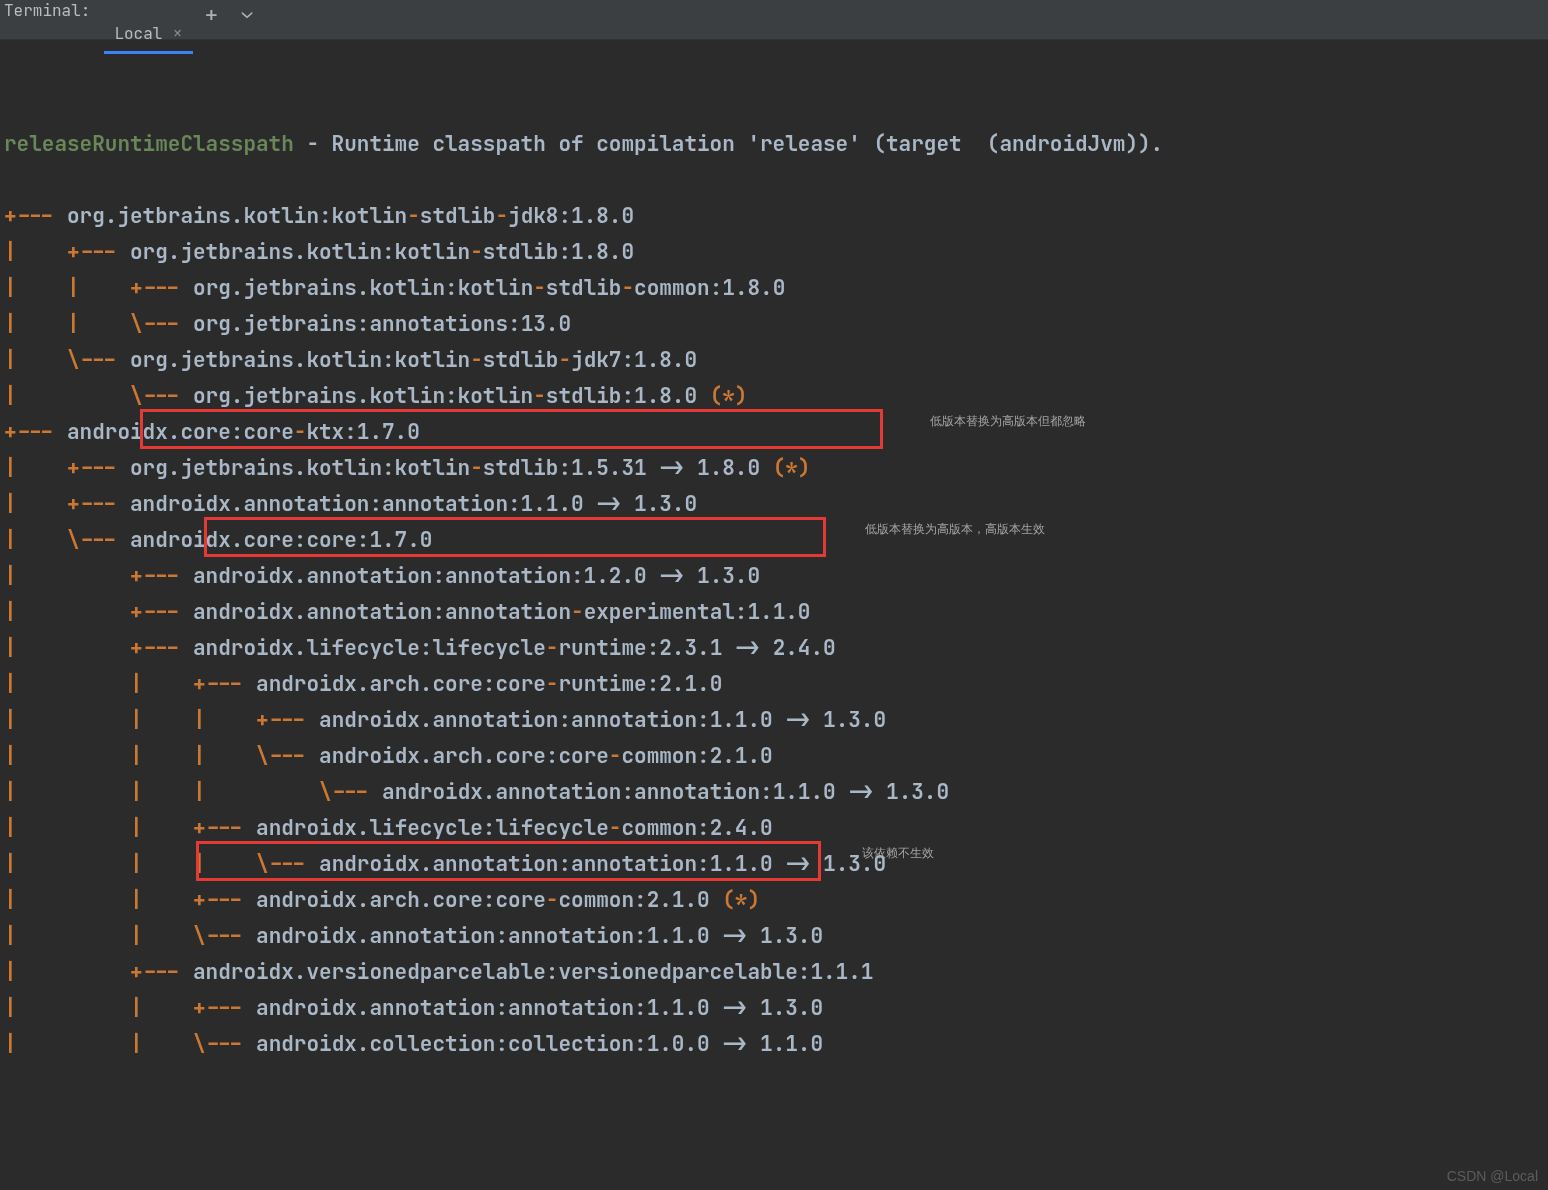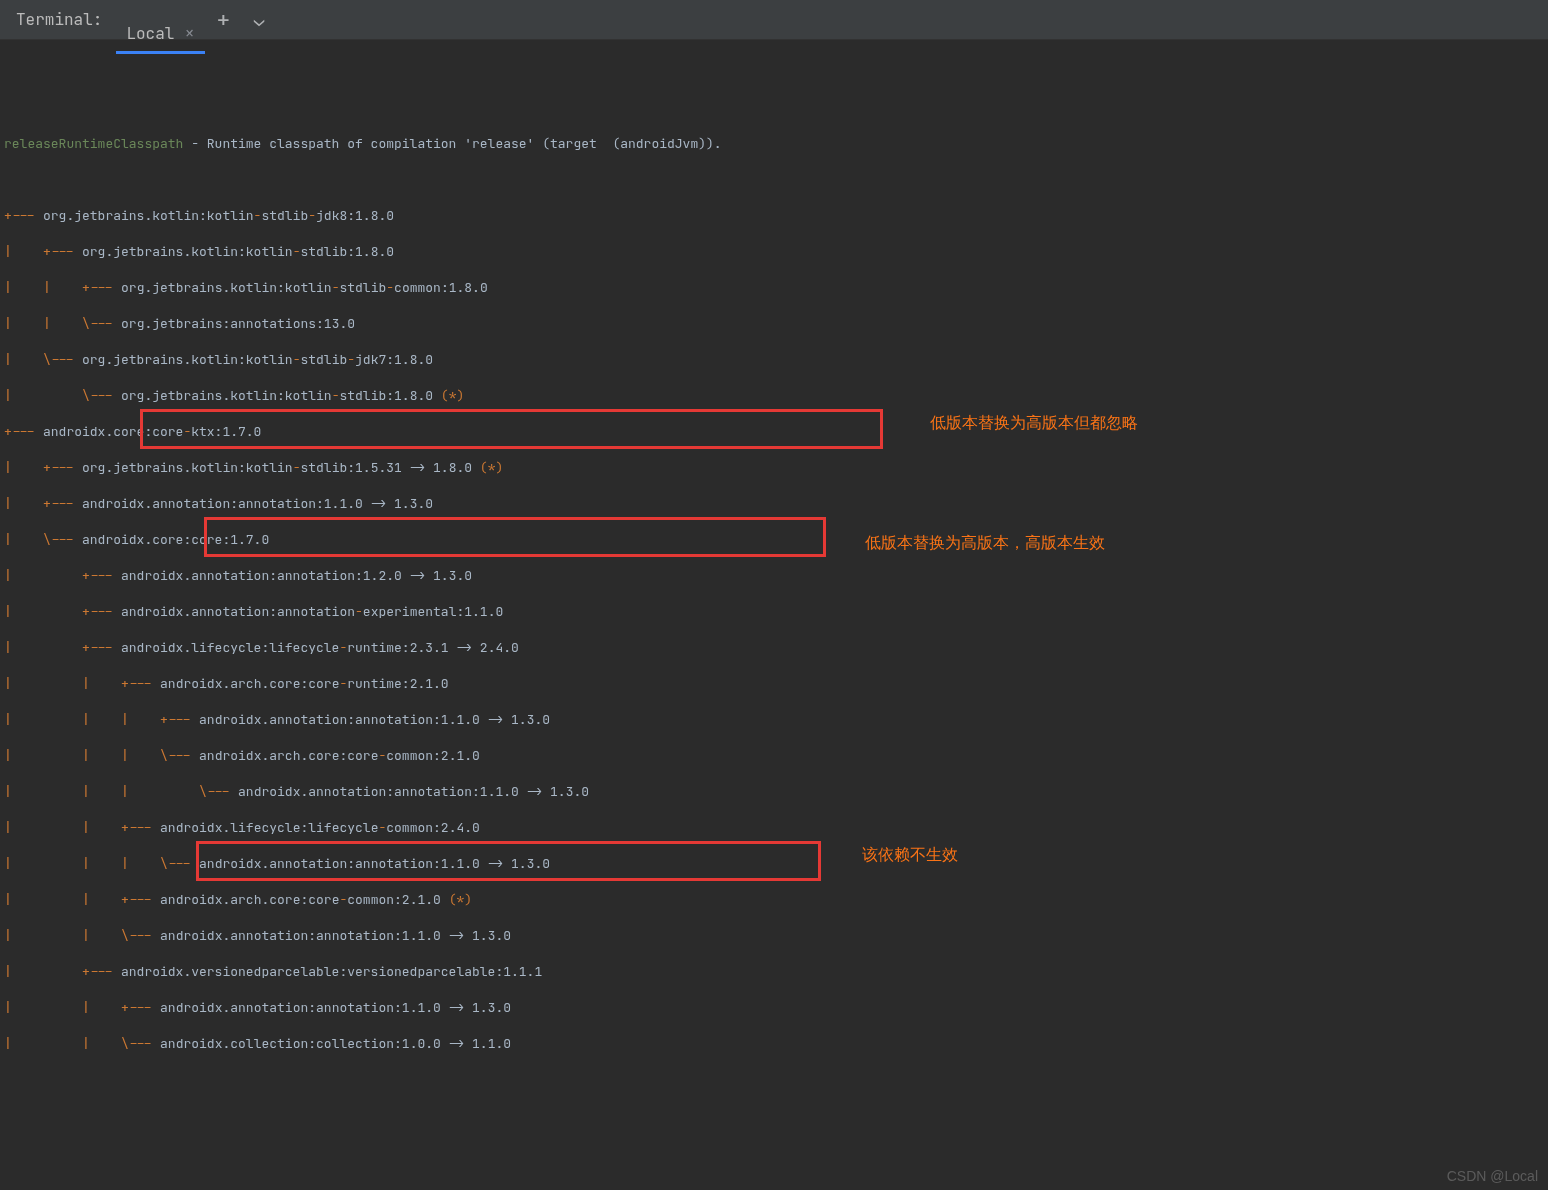--- a/index.html
+++ b/index.html
@@ -8,23 +8,23 @@
     font-family: "JetBrains Mono", "Consolas", "Courier New", monospace;
     width: 1548px;
     height: 1190px;
     overflow: hidden;
     color: #a9b7c6;
   }
   .header {
     background: #3c3f41;
     height: 40px;
     display: flex;
-    align-items: center;
+    align-items: flex-start;
     border-bottom: 1px solid #323232;
-    padding-left: 16px;
+    padding-left: 4px;
   }
   .header-label {
     color: #bbbbbb;
     font-size: 16px;
     padding-right: 14px;
   }
   .tab {
     display: flex;
     align-items: center;
     height: 100%;
@@ -41,39 +41,40 @@
     font-size: 17px;
   }
   .header-btn {
     color: #afb1b3;
     font-size: 22px;
     padding: 0 12px;
     cursor: pointer;
   }
   .terminal-body {
     padding: 14px 4px 6px 4px;
-    font-size: 13px;
+    font-size: 21px;
     line-height: 36px;
     white-space: pre;
     position: relative;
+    font-weight: bold;
   }
   .line { height: 36px; }
   .green { color: #6a8759; }
   .gold { color: #cc7832; }
   .gray { color: #a9b7c6; }
   .annot-box {
     border: 3px solid #e53935;
     position: absolute;
     pointer-events: none;
   }
   .annot-text {
     position: absolute;
-    color: #f97316;
+    color: #a3a3a3;
     font-family: "Microsoft YaHei", "PingFang SC", sans-serif;
-    font-size: 16px;
+    font-size: 12px;
     pointer-events: none;
     white-space: nowrap;
   }
   .watermark {
     position: absolute;
     bottom: 6px;
     right: 10px;
     color: rgba(180,180,180,0.35);
     font-size: 14px;
     font-family: sans-serif;
@@ -94,15 +95,15 @@
 
 <div class="terminal-body" id="term">
   <div class="line"><span class="green">releaseRuntimeClasspath</span><span class="gray"> - Runtime classpath of compilation 'release' (target  (androidJvm)).</span></div>
 <div class="line"><span class="gold">+---</span><span class="gray"> org.jetbrains.kotlin:kotlin</span><span class="gold">-</span><span class="gray">stdlib</span><span class="gold">-</span><span class="gray">jdk8:1.8.0</span></div><div class="line"><span class="gold">|</span><span class="gray">    </span><span class="gold">+---</span><span class="gray"> org.jetbrains.kotlin:kotlin</span><span class="gold">-</span><span class="gray">stdlib:1.8.0</span></div><div class="line"><span class="gold">|</span><span class="gray">    </span><span class="gold">|</span><span class="gray">    </span><span class="gold">+---</span><span class="gray"> org.jetbrains.kotlin:kotlin</span><span class="gold">-</span><span class="gray">stdlib</span><span class="gold">-</span><span class="gray">common:1.8.0</span></div><div class="line"><span class="gold">|</span><span class="gray">    </span><span class="gold">|</span><span class="gray">    </span><span class="gold">\---</span><span class="gray"> org.jetbrains:annotations:13.0</span></div><div class="line"><span class="gold">|</span><span class="gray">    </span><span class="gold">\---</span><span class="gray"> org.jetbrains.kotlin:kotlin</span><span class="gold">-</span><span class="gray">stdlib</span><span class="gold">-</span><span class="gray">jdk7:1.8.0</span></div><div class="line"><span class="gold">|</span><span class="gray">         </span><span class="gold">\---</span><span class="gray"> org.jetbrains.kotlin:kotlin</span><span class="gold">-</span><span class="gray">stdlib:1.8.0 </span><span class="gold">(*)</span></div><div class="line"><span class="gold">+---</span><span class="gray"> androidx.core:core</span><span class="gold">-</span><span class="gray">ktx:1.7.0</span></div><div class="line"><span class="gold">|</span><span class="gray">    </span><span class="gold">+---</span><span class="gray"> org.jetbrains.kotlin:kotlin</span><span class="gold">-</span><span class="gray">stdlib:1.5.31 </span><span class="gold">-</span><span class="gray">&gt; 1.8.0 </span><span class="gold">(*)</span></div><div class="line"><span class="gold">|</span><span class="gray">    </span><span class="gold">+---</span><span class="gray"> androidx.annotation:annotation:1.1.0 </span><span class="gold">-</span><span class="gray">&gt; 1.3.0</span></div><div class="line"><span class="gold">|</span><span class="gray">    </span><span class="gold">\---</span><span class="gray"> androidx.core:core:1.7.0</span></div><div class="line"><span class="gold">|</span><span class="gray">         </span><span class="gold">+---</span><span class="gray"> androidx.annotation:annotation:1.2.0 </span><span class="gold">-</span><span class="gray">&gt; 1.3.0</span></div><div class="line"><span class="gold">|</span><span class="gray">         </span><span class="gold">+---</span><span class="gray"> androidx.annotation:annotation</span><span class="gold">-</span><span class="gray">experimental:1.1.0</span></div><div class="line"><span class="gold">|</span><span class="gray">         </span><span class="gold">+---</span><span class="gray"> androidx.lifecycle:lifecycle</span><span class="gold">-</span><span class="gray">runtime:2.3.1 </span><span class="gold">-</span><span class="gray">&gt; 2.4.0</span></div><div class="line"><span class="gold">|</span><span class="gray">         </span><span class="gold">|</span><span class="gray">    </span><span class="gold">+---</span><span class="gray"> androidx.arch.core:core</span><span class="gold">-</span><span class="gray">runtime:2.1.0</span></div><div class="line"><span class="gold">|</span><span class="gray">         </span><span class="gold">|</span><span class="gray">    </span><span class="gold">|</span><span class="gray">    </span><span class="gold">+---</span><span class="gray"> androidx.annotation:annotation:1.1.0 </span><span class="gold">-</span><span class="gray">&gt; 1.3.0</span></div><div class="line"><span class="gold">|</span><span class="gray">         </span><span class="gold">|</span><span class="gray">    </span><span class="gold">|</span><span class="gray">    </span><span class="gold">\---</span><span class="gray"> androidx.arch.core:core</span><span class="gold">-</span><span class="gray">common:2.1.0</span></div><div class="line"><span class="gold">|</span><span class="gray">         </span><span class="gold">|</span><span class="gray">    </span><span class="gold">|</span><span class="gray">         </span><span class="gold">\---</span><span class="gray"> androidx.annotation:annotation:1.1.0 </span><span class="gold">-</span><span class="gray">&gt; 1.3.0</span></div><div class="line"><span class="gold">|</span><span class="gray">         </span><span class="gold">|</span><span class="gray">    </span><span class="gold">+---</span><span class="gray"> androidx.lifecycle:lifecycle</span><span class="gold">-</span><span class="gray">common:2.4.0</span></div><div class="line"><span class="gold">|</span><span class="gray">         </span><span class="gold">|</span><span class="gray">    </span><span class="gold">|</span><span class="gray">    </span><span class="gold">\---</span><span class="gray"> androidx.annotation:annotation:1.1.0 </span><span class="gold">-</span><span class="gray">&gt; 1.3.0</span></div><div class="line"><span class="gold">|</span><span class="gray">         </span><span class="gold">|</span><span class="gray">    </span><span class="gold">+---</span><span class="gray"> androidx.arch.core:core</span><span class="gold">-</span><span class="gray">common:2.1.0 </span><span class="gold">(*)</span></div><div class="line"><span class="gold">|</span><span class="gray">         </span><span class="gold">|</span><span class="gray">    </span><span class="gold">\---</span><span class="gray"> androidx.annotation:annotation:1.1.0 </span><span class="gold">-</span><span class="gray">&gt; 1.3.0</span></div><div class="line"><span class="gold">|</span><span class="gray">         </span><span class="gold">+---</span><span class="gray"> androidx.versionedparcelable:versionedparcelable:1.1.1</span></div><div class="line"><span class="gold">|</span><span class="gray">         </span><span class="gold">|</span><span class="gray">    </span><span class="gold">+---</span><span class="gray"> androidx.annotation:annotation:1.1.0 </span><span class="gold">-</span><span class="gray">&gt; 1.3.0</span></div><div class="line"><span class="gold">|</span><span class="gray">         </span><span class="gold">|</span><span class="gray">    </span><span class="gold">\---</span><span class="gray"> androidx.collection:collection:1.0.0 </span><span class="gold">-</span><span class="gray">&gt; 1.1.0</span></div></div>
 
 <div class="watermark">CSDN @Local</div>
 
 <div class="annot-box" style="left: 140px; top: 409px; width: 743px; height: 40px;"></div>
 <div class="annot-text" style="left: 930px; top: 413px;">低版本替换为高版本但都忽略</div>
 <div class="annot-box" style="left: 204px; top: 517px; width: 622px; height: 40px;"></div>
-<div class="annot-text" style="left: 865px; top: 521px; margin-top: 12px;">低版本替换为高版本，高版本生效</div>
+<div class="annot-text" style="left: 865px; top: 521px;">低版本替换为高版本，高版本生效</div>
 <div class="annot-box" style="left: 196px; top: 841px; width: 625px; height: 40px;"></div>
 <div class="annot-text" style="left: 862px; top: 845px; font-family: Liberation Serif, serif;">该依赖不生效</div>
 
 </body></html>

